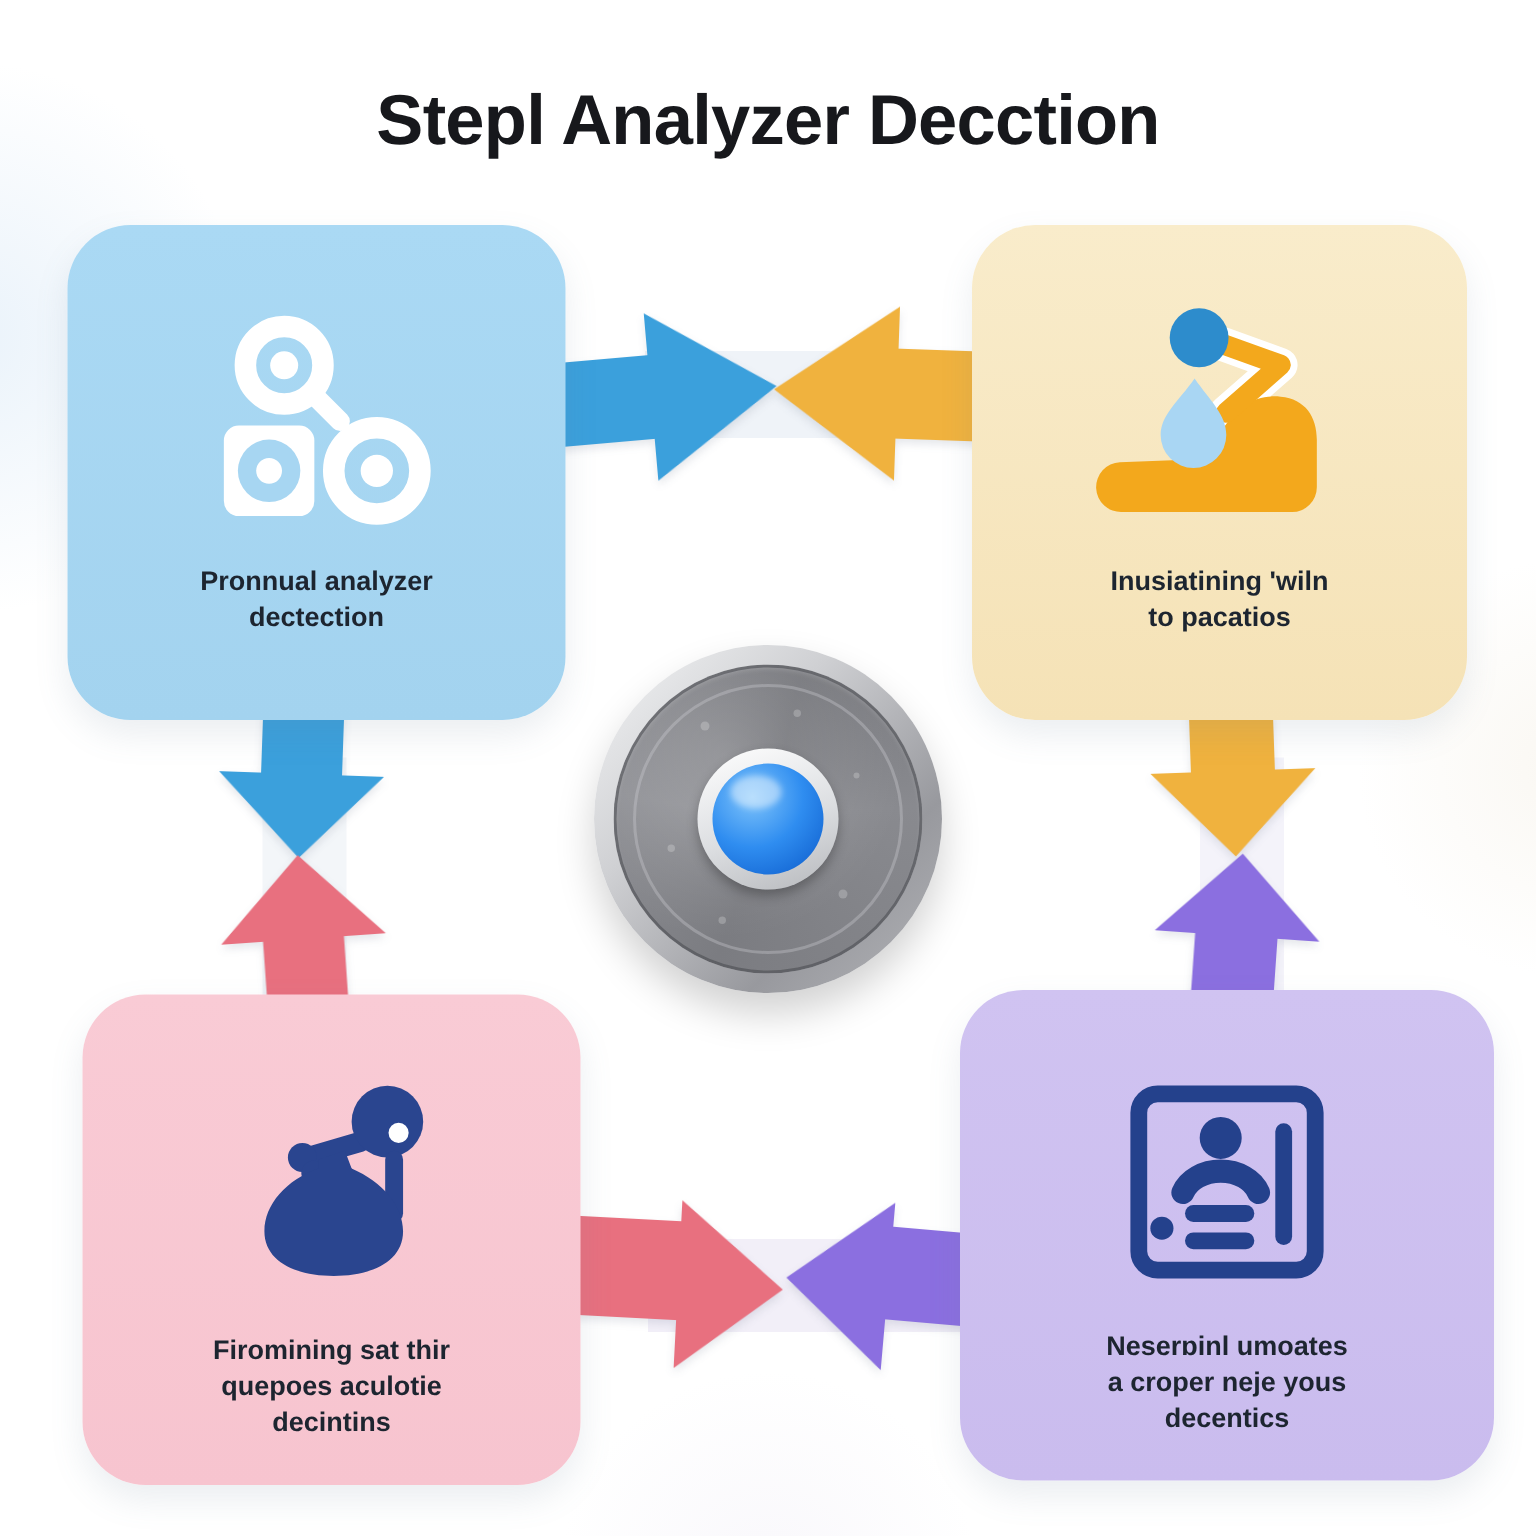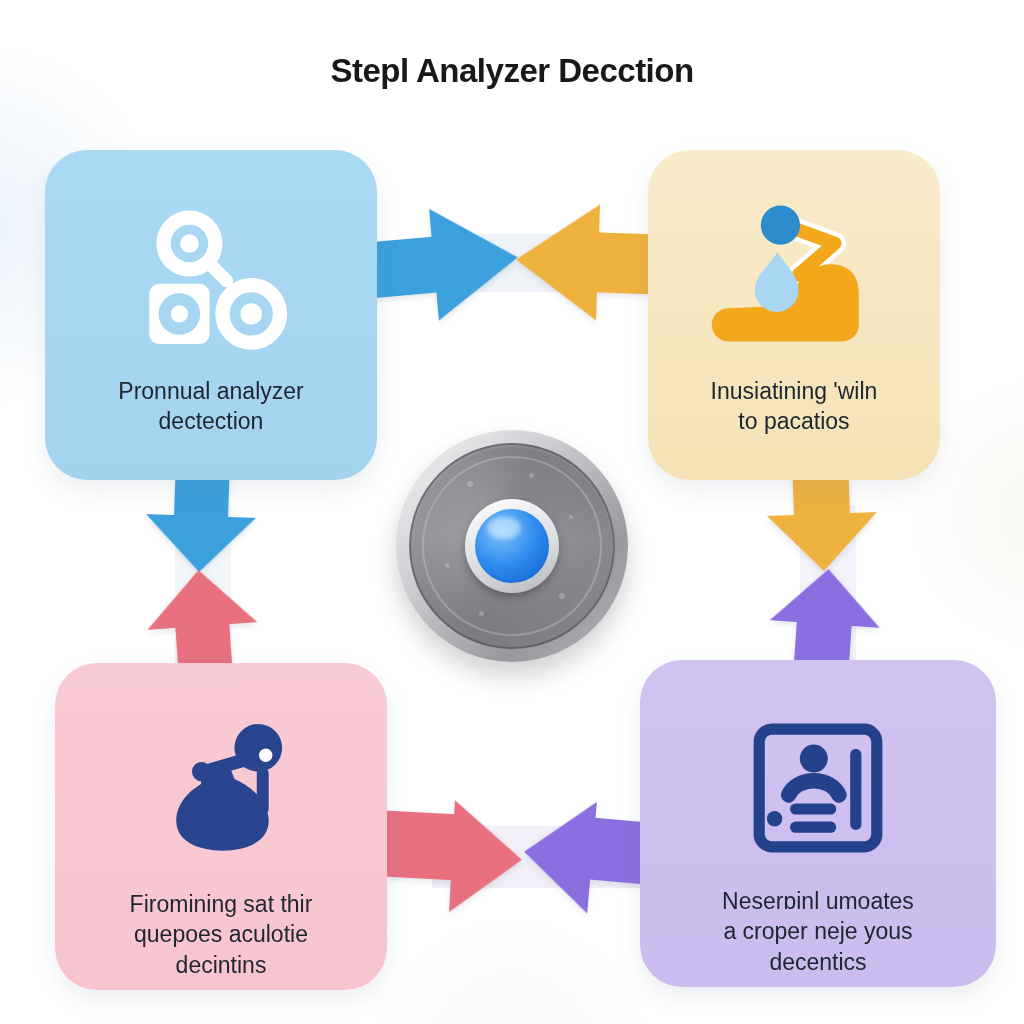--- a/index.html
+++ b/index.html
@@ -7,37 +7,37 @@
     position:relative;width:1024px;height:1024px;overflow:hidden;
     font-family:"Liberation Sans",sans-serif;
     background:
       radial-gradient(circle at -2% 22%, rgba(185,214,240,.30), transparent 14%),
       radial-gradient(circle at 102% 50%, rgba(235,225,205,.25), transparent 12%),
       radial-gradient(circle at 50% 103%, rgba(230,225,240,.25), transparent 12%),
       #ffffff;
   }
   .title{
     position:absolute;top:52px;left:0;width:100%;text-align:center;
-    font-size:33px;font-weight:700;letter-spacing:-.5px;color:#17181c;
+    font-size:47px;font-weight:700;letter-spacing:-.5px;color:#17181c;
   }
   .arrows{position:absolute;left:0;top:0;z-index:1;}
   .arrows polygon{filter:drop-shadow(0 3px 3px rgba(40,60,90,.12));}
   .box{
     position:absolute;z-index:2;border-radius:42px;
     display:flex;flex-direction:column;align-items:center;
     box-shadow:0 10px 22px rgba(100,120,150,.13);
   }
   .box-blue{left:45px;top:150px;width:332px;height:330px;background:linear-gradient(180deg,#aad9f4,#a3d3ef);}
-  .box-yellow{left:648px;top:150px;width:292px;height:330px;background:linear-gradient(180deg,#f9eccb,#f5e2b6);}
+  .box-yellow{left:648px;top:150px;width:330px;height:330px;background:linear-gradient(180deg,#f9eccb,#f5e2b6);}
   .box-pink{left:55px;top:663px;width:332px;height:327px;background:linear-gradient(180deg,#f9cbd5,#f7c4cf);align-items:center;}
   .box-purple{left:640px;top:660px;width:356px;height:327px;background:linear-gradient(180deg,#d0c3f1,#cabcee);}
   .box .icon{margin-top:44px;height:168px;display:flex;align-items:center;justify-content:center;}
   .caption{
     margin-top:14px;padding:0 18px;text-align:center;white-space:pre-line;
-    font-size:23px;line-height:1.32;font-weight:400;color:#1d2530;
+    font-size:18px;line-height:1.32;font-weight:700;color:#1d2530;
   }
   
   .disc{
     position:absolute;left:396px;top:430px;width:232px;height:232px;border-radius:50%;z-index:3;
     background:linear-gradient(135deg,#f4f5f6,#cfd0d3 35%,#98999e 72%,#b3b4b8);
     box-shadow:0 14px 26px rgba(0,0,0,.18);
     display:flex;align-items:center;justify-content:center;
   }
   .disc-face{
     width:206px;height:206px;border-radius:50%;position:relative;

